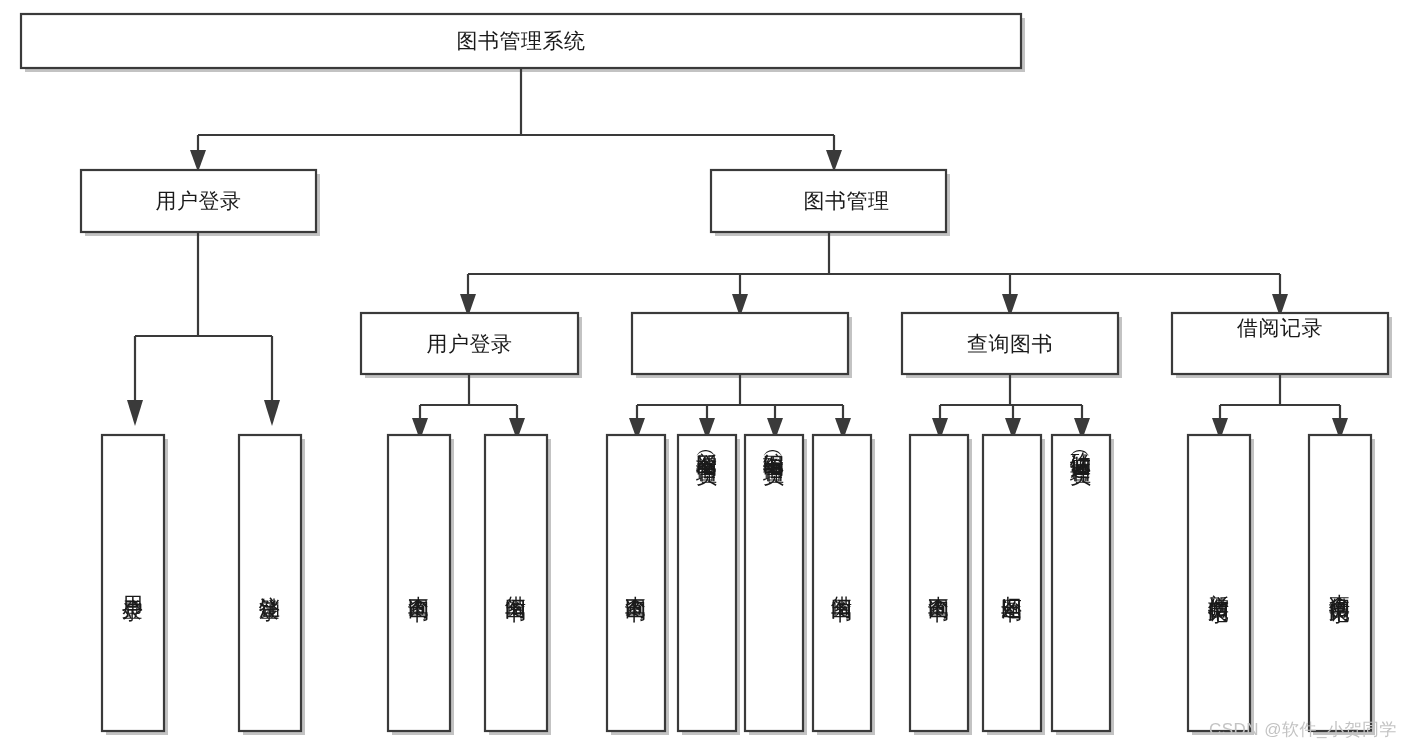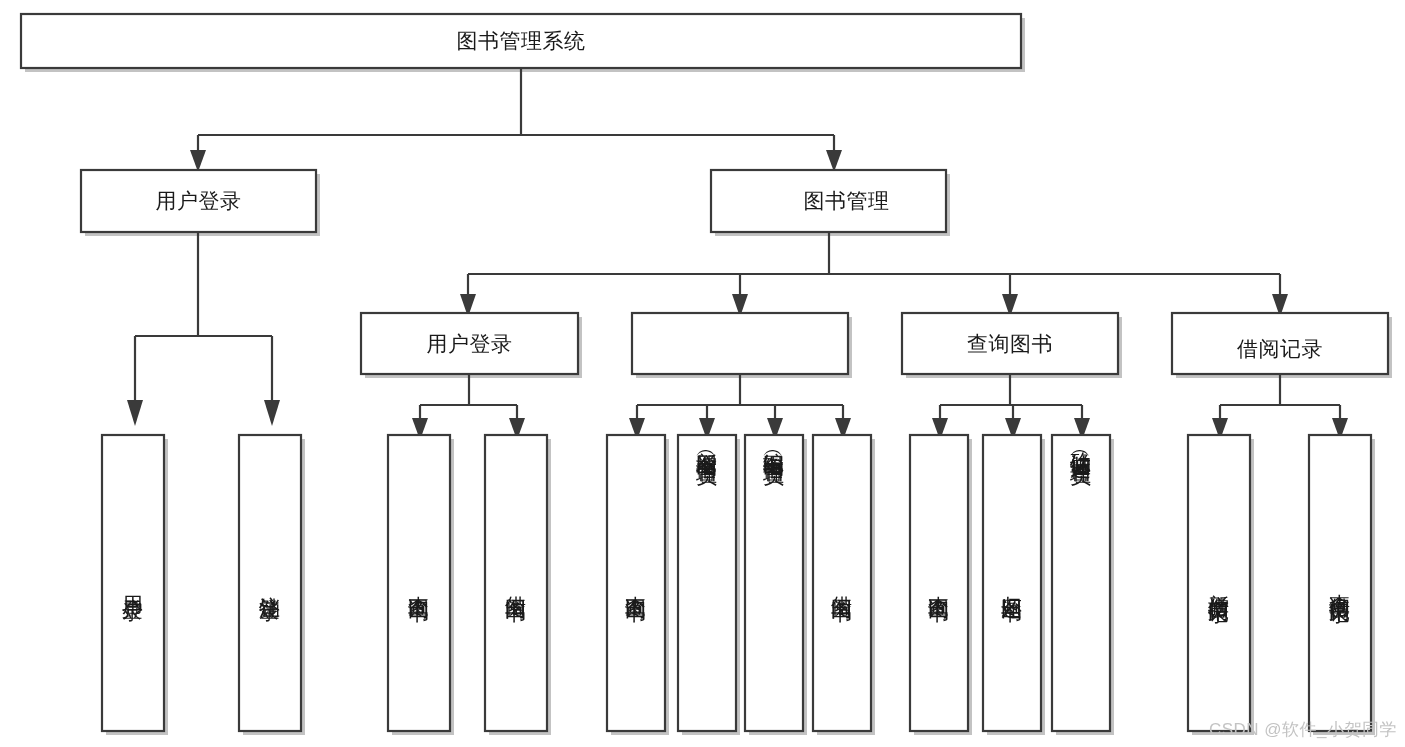--- a/index.html
+++ b/index.html
@@ -218,21 +218,21 @@
     </g>
   </svg>
 
   <div class="node-label-h" style="left:21px;top:14px;width:1000px;height:54px;">图书管理系统</div>
 
   <div class="node-label-h" style="left:81px;top:170px;width:235px;height:62px;">用户登录</div>
   <div class="node-label-h" style="left:711px;top:170px;width:271px;height:62px;">图书管理</div>
 
   <div class="node-label-h" style="left:361px;top:313px;width:217px;height:61px;">用户登录</div>
   <div class="node-label-h" style="left:902px;top:313px;width:216px;height:61px;">查询图书</div>
-  <div class="node-label-h" style="left:1172px;top:318px;width:216px;height:61px;text-align:center;">借阅记录</div>
+  <div class="node-label-h" style="left:1172px;top:297px;width:216px;height:61px;text-align:center;">借阅记录</div>
 
   <div class="node-label-v" style="left:102px;top:435px;width:62px;height:296px;">
       <span>用户登录</span>
     </div>
   <div class="node-label-v" style="left:239px;top:435px;width:62px;height:296px;">
       <span>注销登录</span>
     </div>
 
   <div class="node-label-v" style="left:388px;top:435px;width:62px;height:296px;">
       <span>查询图书</span>

